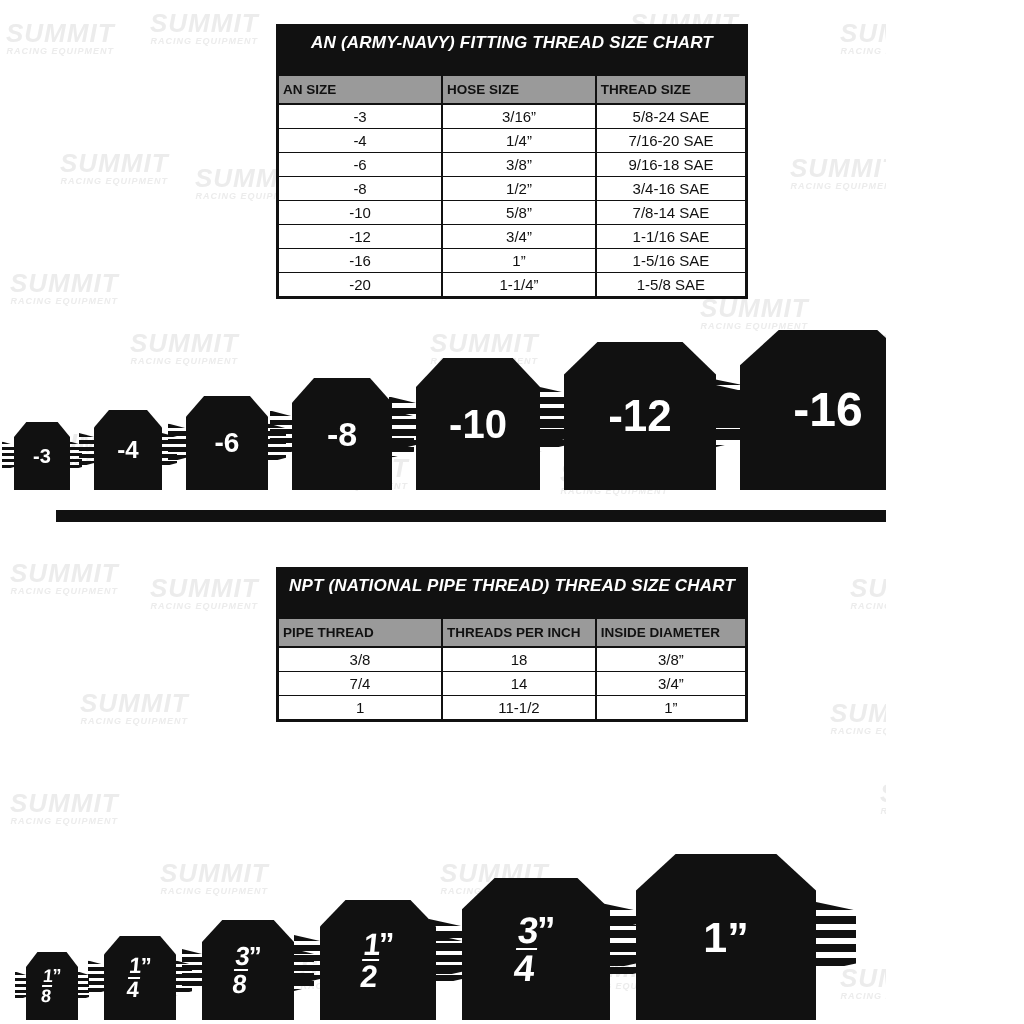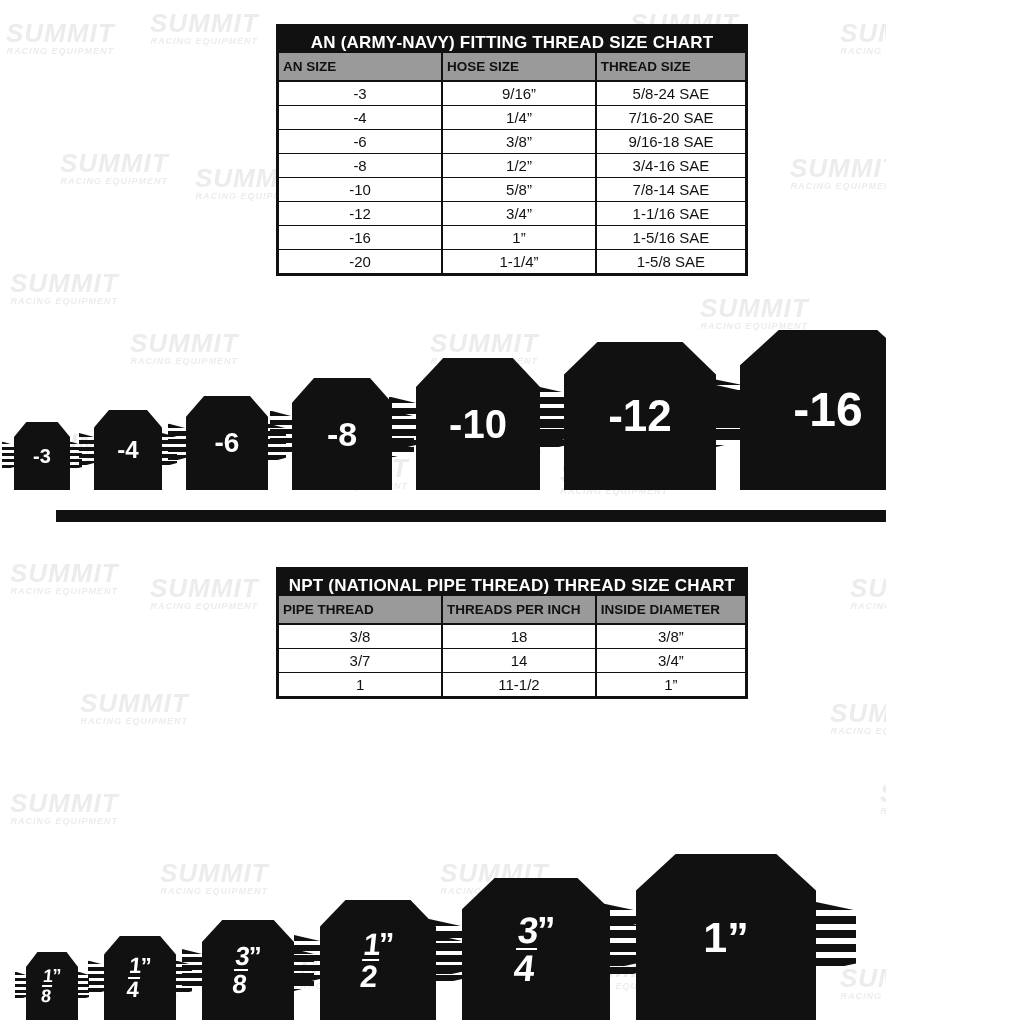--- a/index.html
+++ b/index.html
@@ -57,23 +57,24 @@
     width: 100%;
     background: #ffffff;
   }
   table.chart caption {
     caption-side: top;
     background: #111111;
     color: #ffffff;
     font-weight: bold;
     font-size: 17px;
     letter-spacing: 0.2px;
-    padding: 6px 4px 0 4px;
+    padding: 6px 4px 23px 4px;
     text-align: center;
     white-space: nowrap;
+    font-style: italic;
   }
   table.chart thead th {
     background: #9a9a9a;
     color: #111111;
     font-weight: bold;
     font-size: 13.5px;
     padding: 6px 4px;
     text-align: left;
     border-left: 2px solid #111111;
     border-bottom: 2px solid #111111;
@@ -308,21 +309,21 @@
       <thead>
         <tr>
           <th class="col-a">AN SIZE</th>
           <th class="col-b">HOSE SIZE</th>
           <th class="col-c">THREAD SIZE</th>
         </tr>
       </thead>
       <tbody id="an-tbody">
           <tr>
             <td class="col-a">-3</td>
-            <td class="col-b">9/16”</td>
+            <td class="col-b">3/16”</td>
             <td class="col-c">5/8-24 SAE</td>
           </tr>
           <tr>
             <td class="col-a">-4</td>
             <td class="col-b">1/4”</td>
             <td class="col-c">7/16-20 SAE</td>
           </tr>
           <tr>
             <td class="col-a">-6</td>
             <td class="col-b">3/8”</td>
@@ -421,21 +422,21 @@
           <th class="col-c">INSIDE DIAMETER</th>
         </tr>
       </thead>
       <tbody id="npt-tbody">
           <tr>
             <td class="col-a">3/8</td>
             <td class="col-b">18</td>
             <td class="col-c">3/8”</td>
           </tr>
           <tr>
-            <td class="col-a">3/7</td>
+            <td class="col-a">7/4</td>
             <td class="col-b">14</td>
             <td class="col-c">3/4”</td>
           </tr>
           <tr>
             <td class="col-a">1</td>
             <td class="col-b">11-1/2</td>
             <td class="col-c">1”</td>
           </tr>
         </tbody>
     </table>

